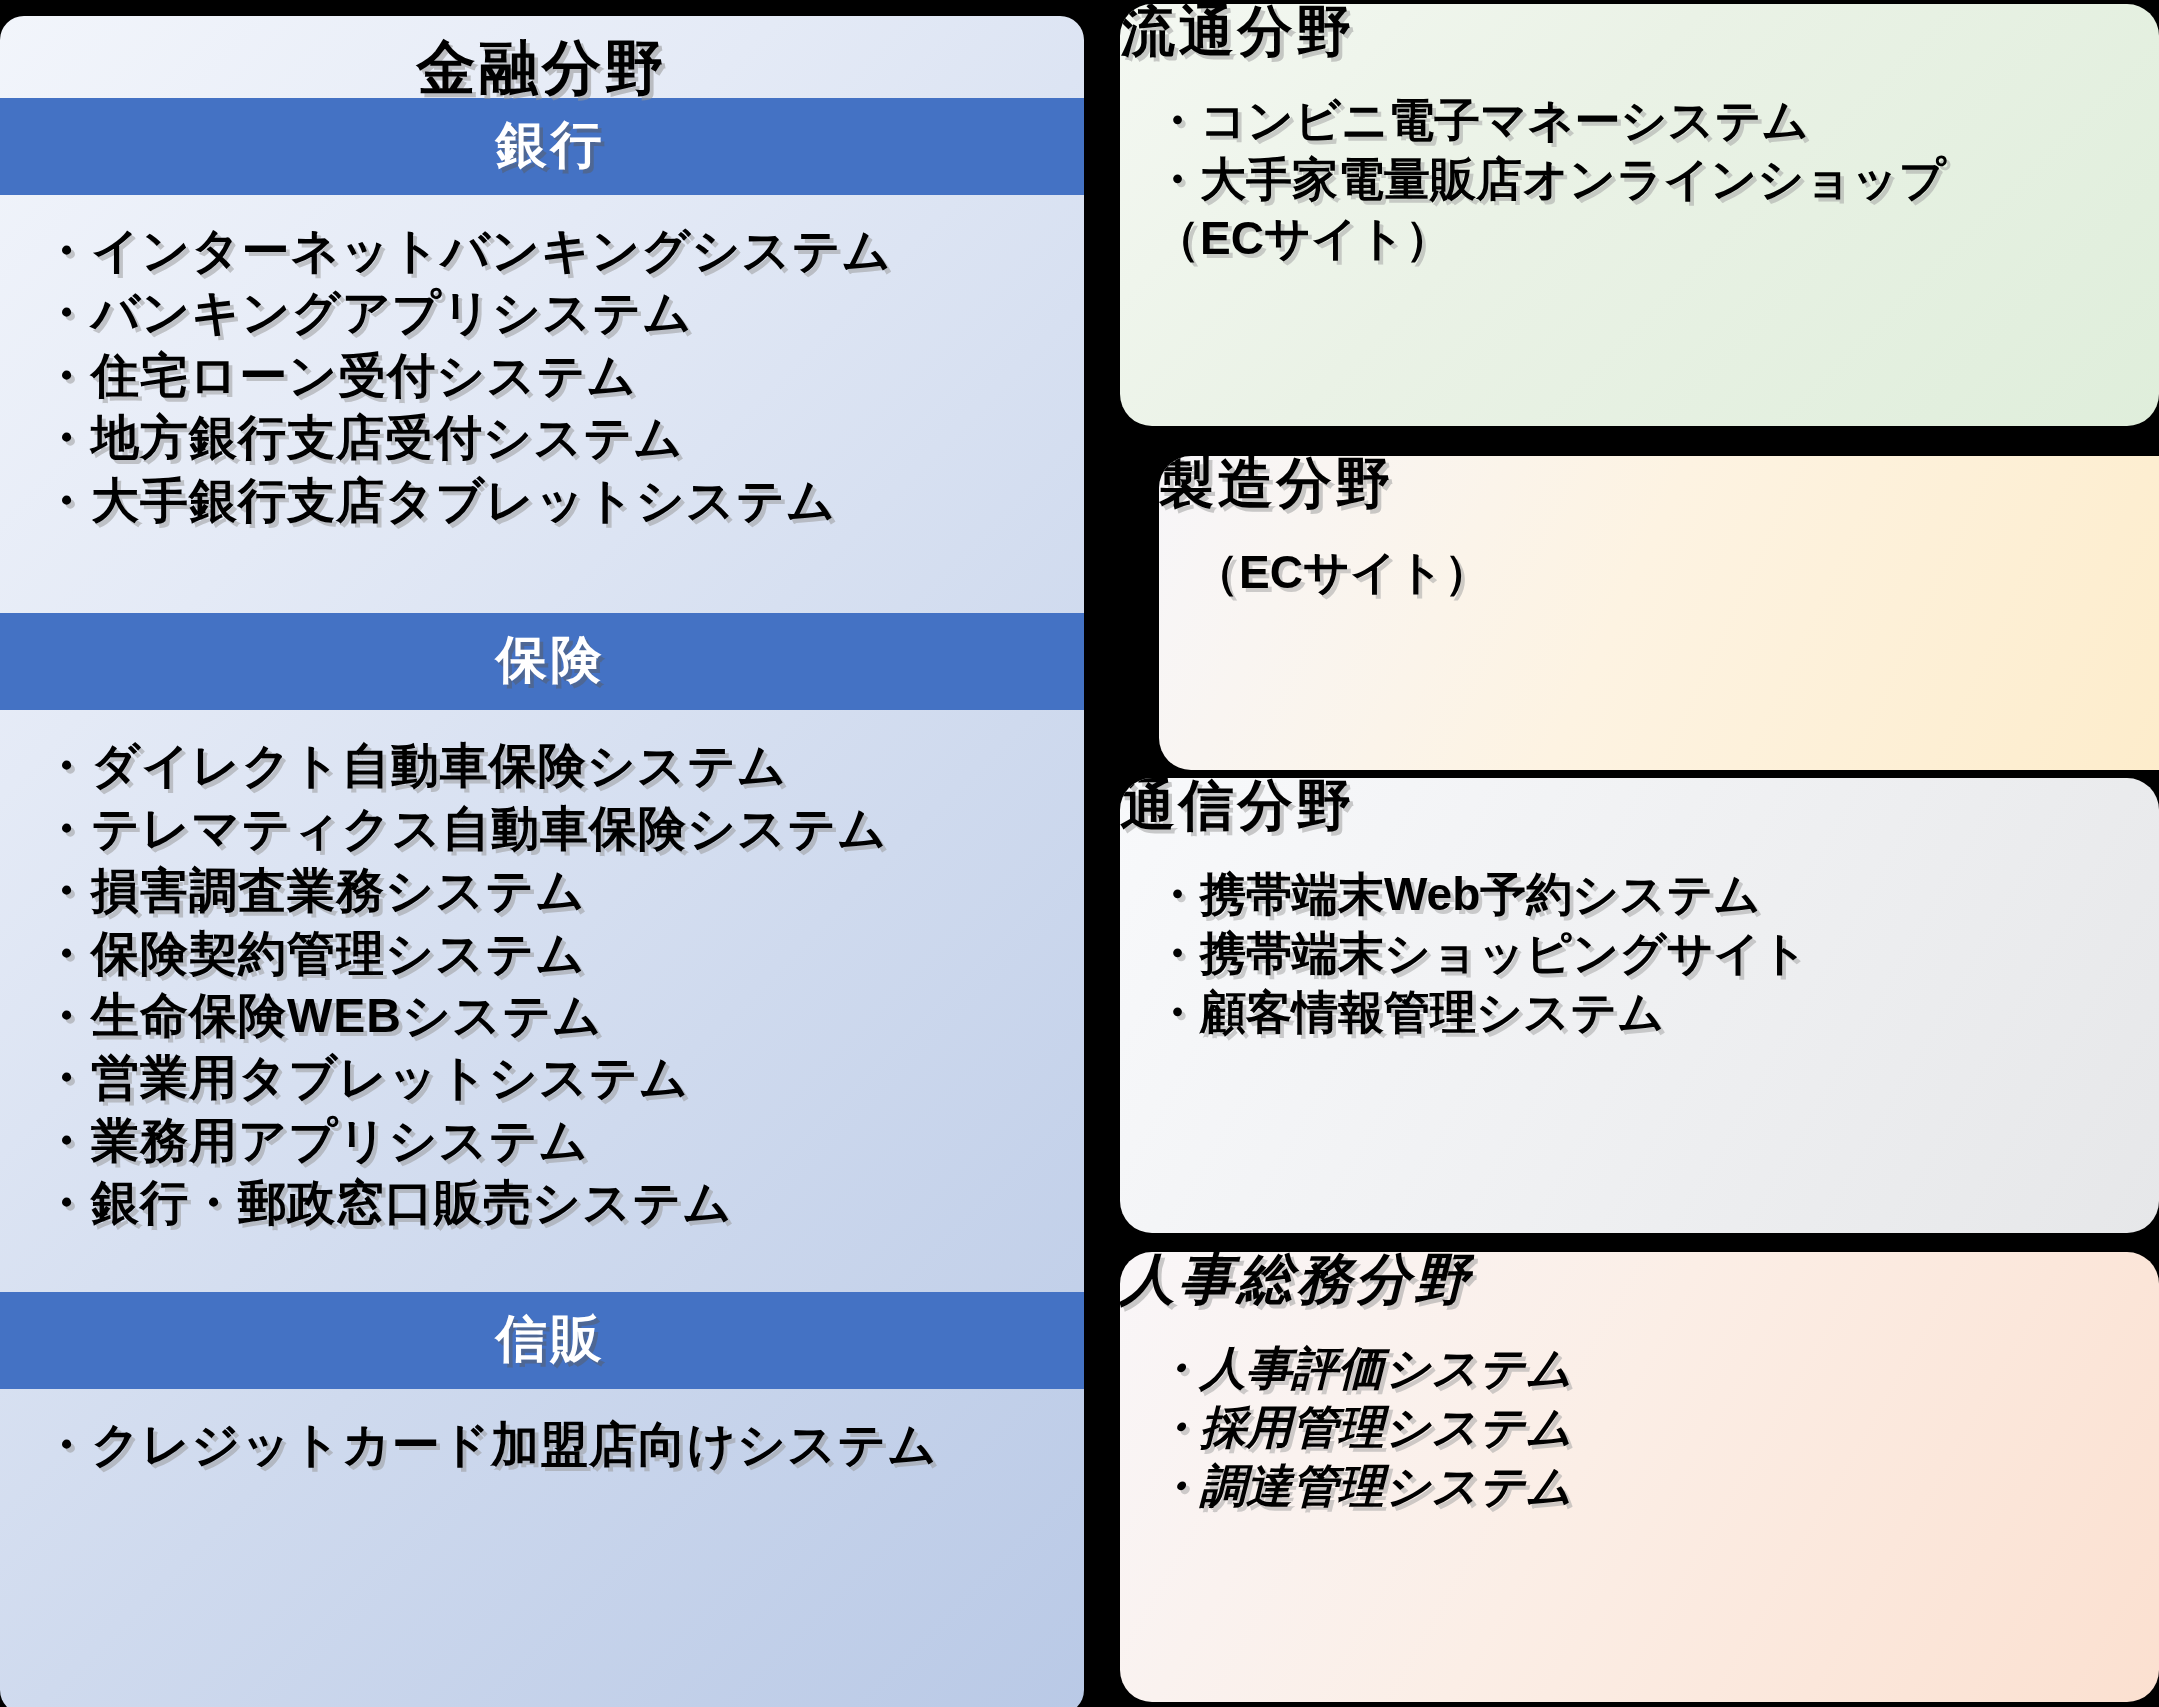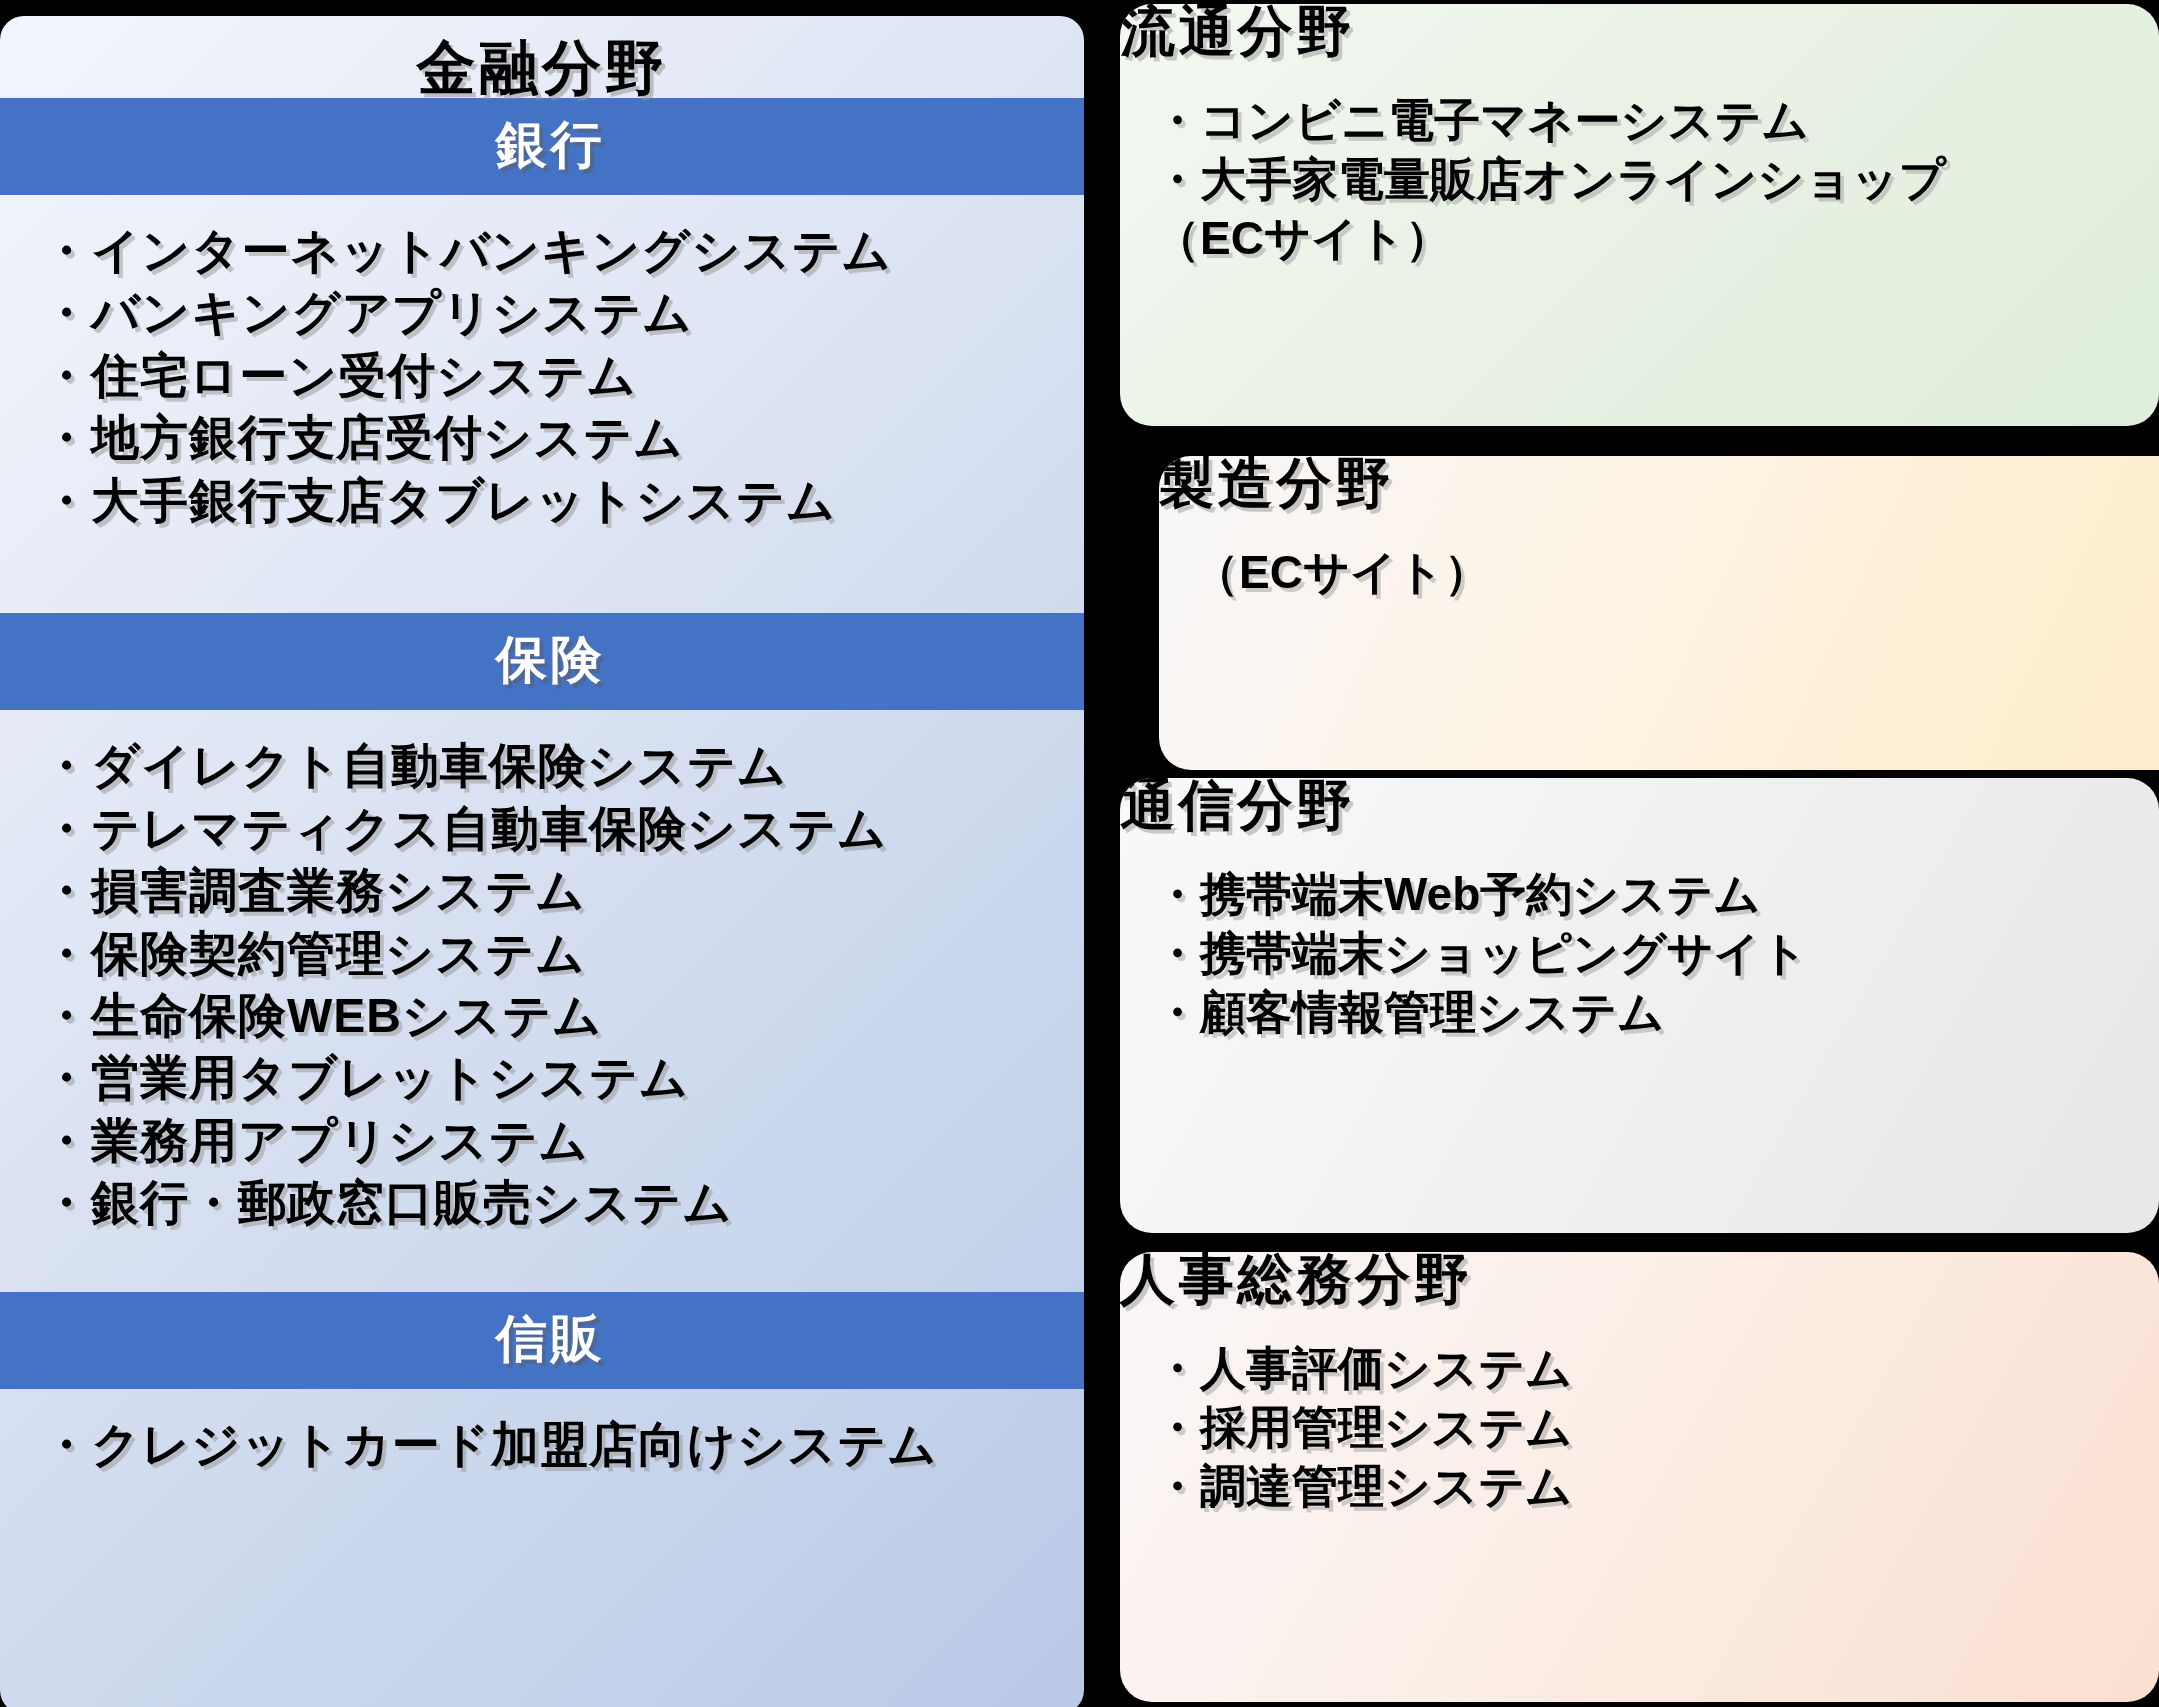--- a/index.html
+++ b/index.html
@@ -123,20 +123,21 @@
   }
   #card-telecom {
     top: 778px;
     height: 455px;
     background: linear-gradient(120deg, #f8f9fb 0%, #f0f1f3 45%, #e6e7e9 100%);
   }
   #card-hr {
     top: 1252px;
     height: 450px;
     background: linear-gradient(120deg, #f9f6f8 0%, #fbeee6 45%, #fbe0d0 100%);
+    font-style: italic;
   }
 </style>
 </head>
 <body>
 
 <div id="board">
 
   <div class="finance-panel">
     <div class="panel-title">金融分野</div>
 

